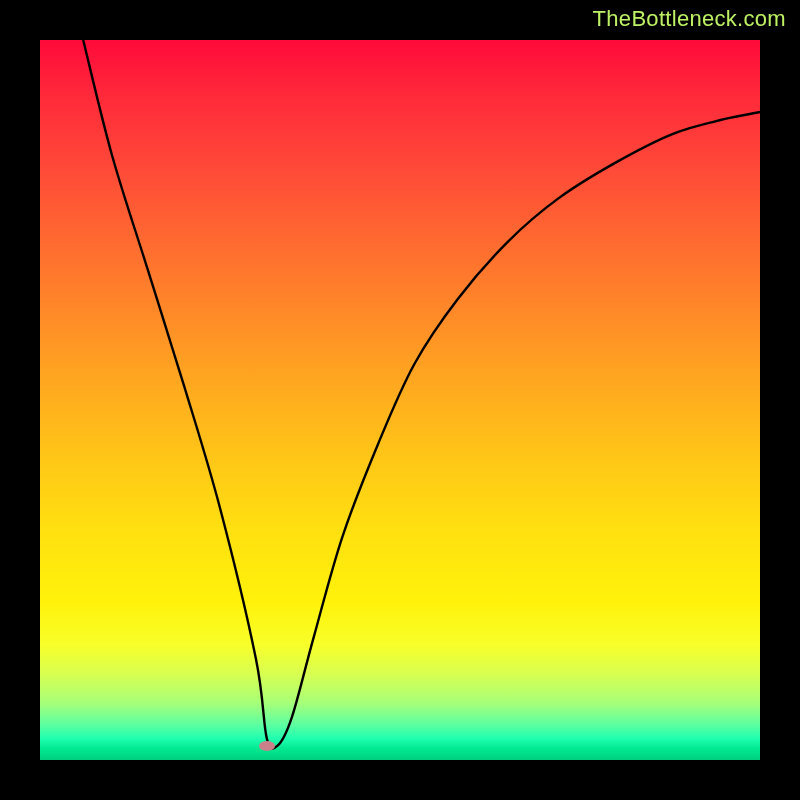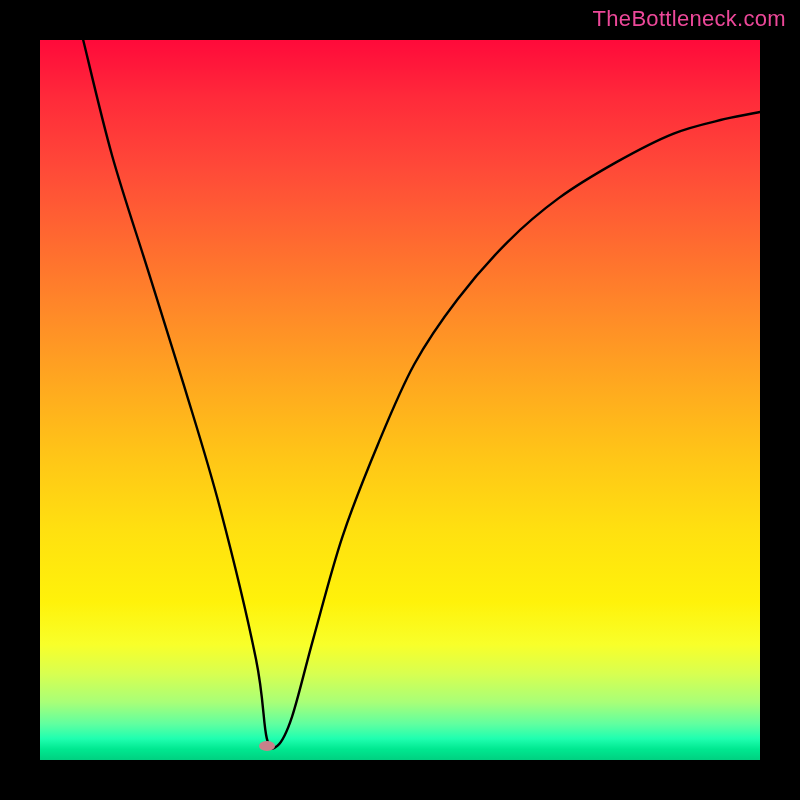--- a/index.html
+++ b/index.html
@@ -41,21 +41,21 @@
       #60ffa0 95%,
       #20ffb0 97%,
       #00e890 98.5%,
       #00d080 100%
     );
   }
   .watermark {
     position: absolute;
     top: 6px;
     right: 14px;
-    color: #ec4899;
+    color: #bef264;
     font-size: 22px;
     font-weight: 500;
     letter-spacing: 0.3px;
     user-select: none;
   }
   svg.curve {
     position: absolute;
     left: 0;
     top: 0;
     width: 720px;

